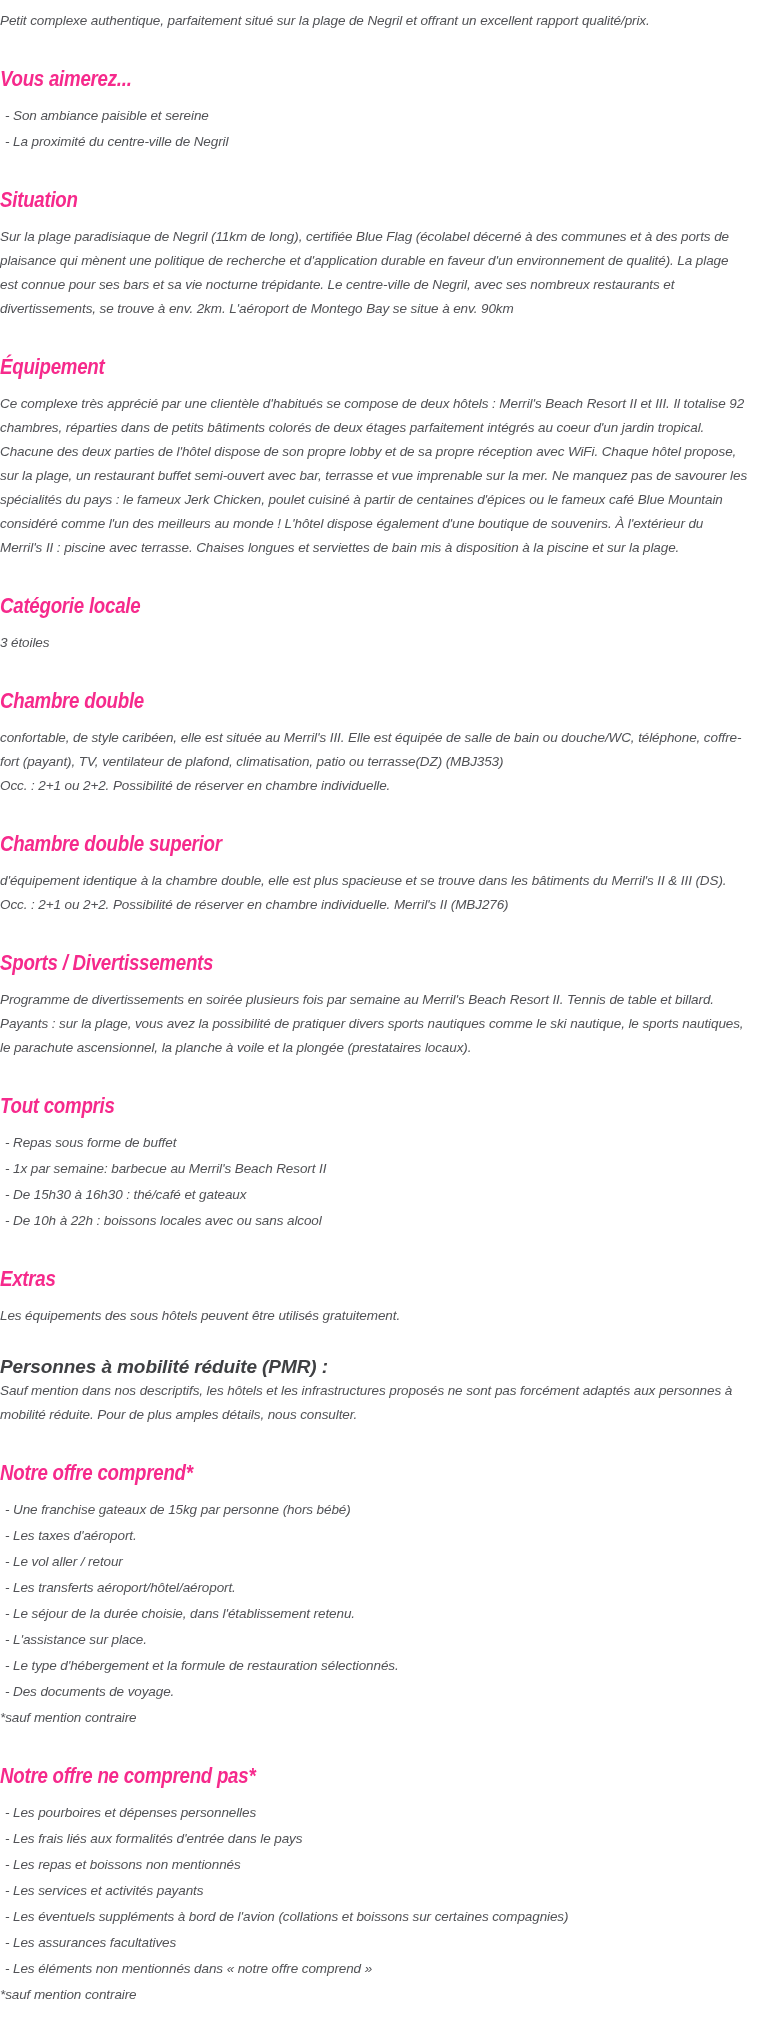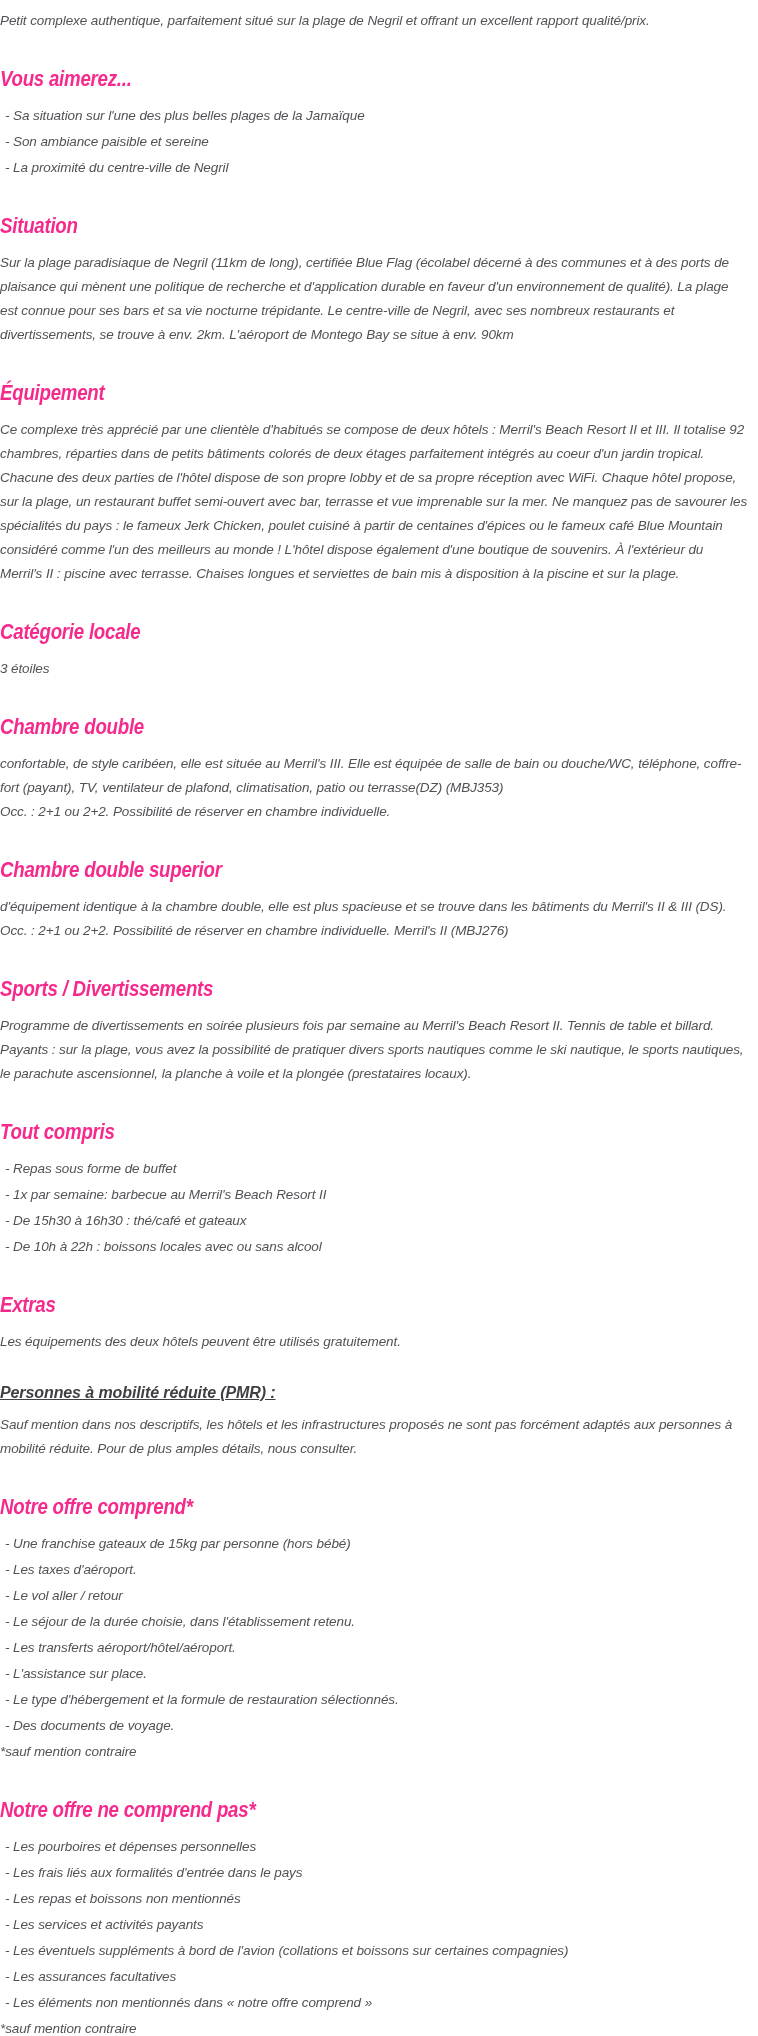--- a/index.html
+++ b/index.html
@@ -17,27 +17,26 @@
   section { margin: 0; }
   .para, .item, .footnote {
     font-size: 13.5px;
     line-height: 24px;
     letter-spacing: -0.1px;
     margin: 0;
   }
   .item { padding-left: 5px; margin-bottom: 2px; }
   .footnote { padding-left: 0; }
   .subheading {
-    font-size: 16px;
+    font-size: 19px;
     line-height: 24px;
     letter-spacing: -0.1px;
     font-weight: bold;
     color: var(--boldText, #3F4043);
-    margin: 27px 0 8px 0;
-    text-decoration: underline;
+    margin: 27px 0 0 0;
   }
   .heading {
     font-size: 22px;
     line-height: 26px;
     font-weight: bold;
     font-style: italic;
     color: var(--accent, #F62A8C);
     letter-spacing: -0.3px;
     margin: 33px 0 12px 0;
     transform: scaleX(0.85);
@@ -49,21 +48,20 @@
 </head>
 <body>
 
 <main id="page">
   <div id="content">
       <section class="section">
         <p class="para">Petit complexe authentique, parfaitement situé sur la plage de Negril et offrant un excellent rapport qualité/prix.</p>
       </section>
       <section class="section">
         <h2 class="heading">Vous aimerez...</h2>
-        <p class="item">- Sa situation sur l'une des plus belles plages de la Jamaïque</p>
         <p class="item">- Son ambiance paisible et sereine</p>
         <p class="item">- La proximité du centre-ville de Negril</p>
       </section>
       <section class="section">
         <h2 class="heading">Situation</h2>
         <p class="para">Sur la plage paradisiaque de Negril (11km de long), certifiée Blue Flag (écolabel décerné à des communes et à des ports de plaisance qui mènent une politique de recherche et d'application durable en faveur d'un environnement de qualité). La plage est connue pour ses bars et sa vie nocturne trépidante. Le centre-ville de Negril, avec ses nombreux restaurants et divertissements, se trouve à env. 2km. L'aéroport de Montego Bay se situe à env. 90km</p>
       </section>
       <section class="section">
         <h2 class="heading">Équipement</h2>
         <p class="para">Ce complexe très apprécié par une clientèle d'habitués se compose de deux hôtels : Merril's Beach Resort II et III. Il totalise 92 chambres, réparties dans de petits bâtiments colorés de deux étages parfaitement intégrés au coeur d'un jardin tropical. Chacune des deux parties de l'hôtel dispose de son propre lobby et de sa propre réception avec WiFi. Chaque hôtel propose, sur la plage, un restaurant buffet semi-ouvert avec bar, terrasse et vue imprenable sur la mer. Ne manquez pas de savourer les spécialités du pays : le fameux Jerk Chicken, poulet cuisiné à partir de centaines d'épices ou le fameux café Blue Mountain considéré comme l'un des meilleurs au monde ! L'hôtel dispose également d'une boutique de souvenirs. À l'extérieur du Merril's II : piscine avec terrasse. Chaises longues et serviettes de bain mis à disposition à la piscine et sur la plage.</p>
@@ -88,31 +86,31 @@
       </section>
       <section class="section">
         <h2 class="heading">Tout compris</h2>
         <p class="item">- Repas sous forme de buffet</p>
         <p class="item">- 1x par semaine: barbecue au Merril's Beach Resort II</p>
         <p class="item">- De 15h30 à 16h30 : thé/café et gateaux</p>
         <p class="item">- De 10h à 22h : boissons locales avec ou sans alcool</p>
       </section>
       <section class="section">
         <h2 class="heading">Extras</h2>
-        <p class="para">Les équipements des deux hôtels peuvent être utilisés gratuitement.</p>
+        <p class="para">Les équipements des sous hôtels peuvent être utilisés gratuitement.</p>
         <p class="subheading">Personnes à mobilité réduite (PMR) :</p>
         <p class="para">Sauf mention dans nos descriptifs, les hôtels et les infrastructures proposés ne sont pas forcément adaptés aux personnes à mobilité réduite. Pour de plus amples détails, nous consulter.</p>
       </section>
       <section class="section">
         <h2 class="heading">Notre offre comprend*</h2>
         <p class="item">- Une franchise gateaux de 15kg par personne (hors bébé)</p>
         <p class="item">- Les taxes d'aéroport.</p>
         <p class="item">- Le vol aller / retour</p>
+        <p class="item">- Les transferts aéroport/hôtel/aéroport.</p>
         <p class="item">- Le séjour de la durée choisie, dans l'établissement retenu.</p>
-        <p class="item">- Les transferts aéroport/hôtel/aéroport.</p>
         <p class="item">- L'assistance sur place.</p>
         <p class="item">- Le type d'hébergement et la formule de restauration sélectionnés.</p>
         <p class="item">- Des documents de voyage.</p>
         <p class="footnote">*sauf mention contraire</p>
       </section>
       <section class="section">
         <h2 class="heading">Notre offre ne comprend pas*</h2>
         <p class="item">- Les pourboires et dépenses personnelles</p>
         <p class="item">- Les frais liés aux formalités d'entrée dans le pays</p>
         <p class="item">- Les repas et boissons non mentionnés</p>

